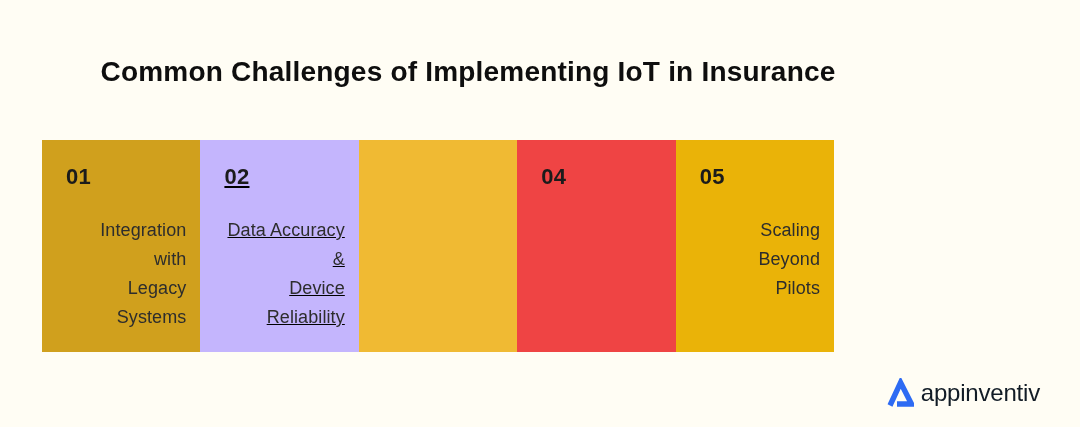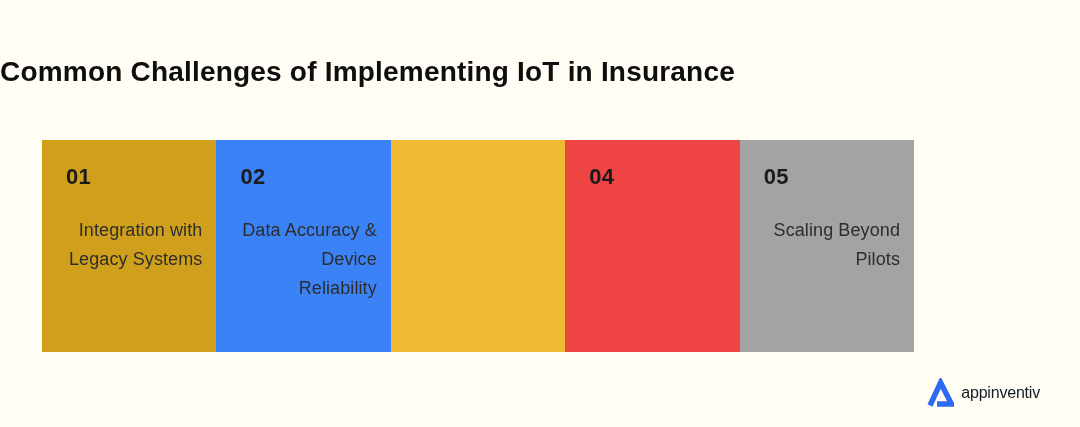--- a/index.html
+++ b/index.html
@@ -14,30 +14,31 @@
     position: absolute;
     inset: 0;
     width: 1080px;
     height: 427px;
   }
   .title {
     position: absolute;
     top: 56px;
     left: 0;
     width: 936px;
+    text-align: center;
     font-size: 28px;
     font-weight: 700;
     color: #0E0E0E;
     letter-spacing: 0.2px;
   }
   .cards {
     position: absolute;
     left: 42px;
     top: 140px;
-    width: 872px;
+    width: 792px;
     height: 212px;
     display: flex;
   }
   .card {
     flex: 1 1 0;
     padding: 24px 14px 0 24px;
   }
   .card-number {
     font-size: 22px;
     font-weight: 700;
@@ -61,50 +62,50 @@
     display: flex;
     align-items: center;
     gap: 7px;
   }
   .logo-mark {
     width: 27px;
     height: 29px;
     display: block;
   }
   .logo-text {
-    font-size: 16px;
+    font-size: 24px;
     font-weight: 500;
     color: #121C26;
     letter-spacing: -0.2px;
   }
 </style>
 </head>
 <body>
 
 <div class="stage">
 
   <h1 class="title">Common Challenges of Implementing IoT in Insurance</h1>
 
   <div class="cards">
     <div class="card" style="background: rgb(208, 160, 29);">
       <div class="card-number">01</div>
       <div class="card-label">Integration with
 Legacy Systems</div>
     </div>
-    <div class="card" style="background: #3b82f6;">
+    <div class="card" style="background: #c4b5fd; text-decoration: underline;">
       <div class="card-number">02</div>
       <div class="card-label">Data Accuracy &amp;
 Device Reliability</div>
     </div>
     <div class="card" style="background: rgb(240, 186, 51);">
     </div>
     <div class="card" style="background: #ef4444;">
       <div class="card-number">04</div>
     </div>
-    <div class="card" style="background: #a3a3a3;">
+    <div class="card" style="background: #eab308;">
       <div class="card-number">05</div>
       <div class="card-label">Scaling Beyond
 Pilots</div>
     </div>
   </div>
 
   <div class="logo">
     <svg class="logo-mark" viewBox="0 0 27 29">
       <path d="M3 27.5 L13.6 4.5 L24.5 26 L10 26" fill="none" stroke="#2E6BF3" stroke-width="5.4" stroke-linejoin="miter" stroke-linecap="butt"></path>
     </svg>

